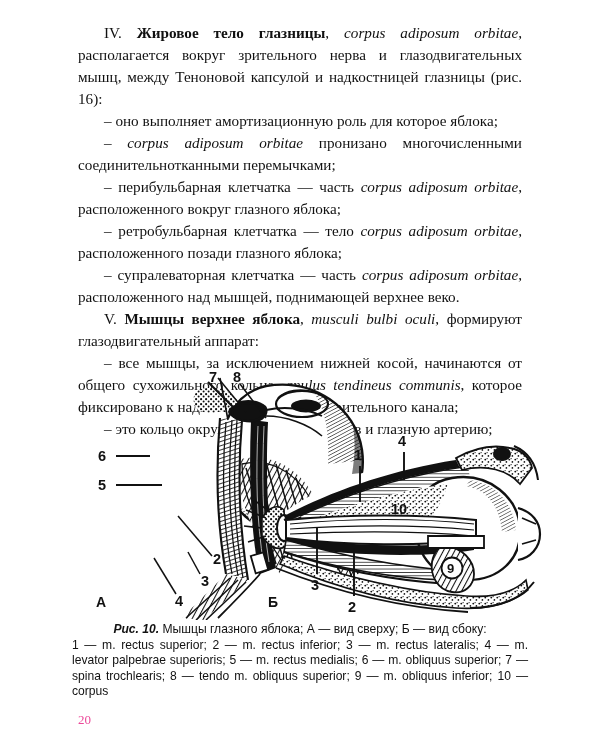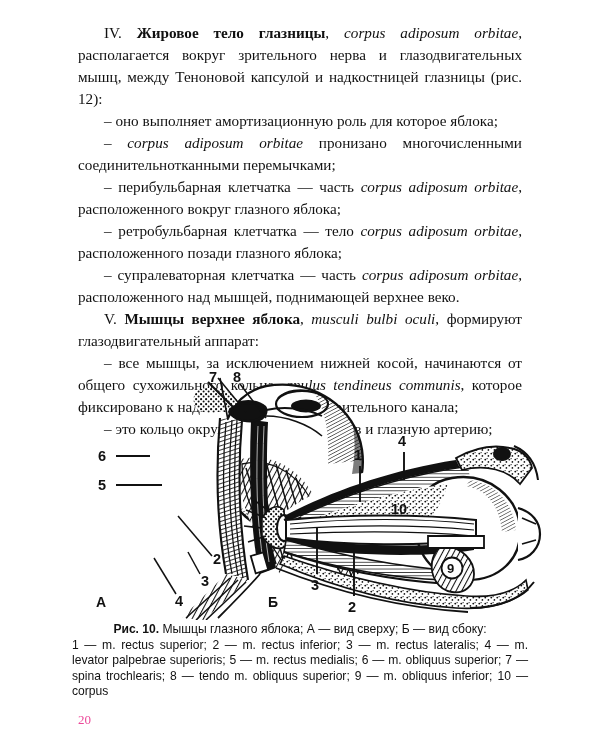--- a/index.html
+++ b/index.html
@@ -71,21 +71,21 @@
     line-height: 15.6px;
     color: #111;
     text-align: justify;
     text-justify: inter-word;
   }
   .caption .cap-head {
     display: block;
     text-align: center;
     margin-bottom: 0px;
   }
-  .caption .cap-head .ttl { font-weight: bold; }
+  .caption .cap-head .ttl { font-weight: bold; font-style: italic; }
   .caption .cap-list { display: block; }
   .caption .cap-tail {
     display: block;
     text-align: center;
   }
 
   
   .page-number {
     position: absolute;
     left: 78px;
@@ -95,21 +95,21 @@
     color: #ec4899;
   }
 </style>
 </head>
 <body>
 
 <div class="page">
 
   <div class="text-column">
     <div id="body-paragraphs">
-        <p class="body-par"><span>IV. </span><span class="b">Жировое тело глазницы</span><span>, </span><span class="i">corpus adiposum orbitae</span><span>, располагается вокруг зрительного нерва и глазодвигательных мышц, между Теноновой капсулой и надкостницей глазницы (рис. 12):</span></p>
+        <p class="body-par"><span>IV. </span><span class="b">Жировое тело глазницы</span><span>, </span><span class="i">corpus adiposum orbitae</span><span>, располагается вокруг зрительного нерва и глазодвигательных мышц, между Теноновой капсулой и надкостницей глазницы (рис. 16):</span></p>
         <p class="body-par"><span>– оно выполняет амортизационную роль для которое яблока;</span></p>
         <p class="body-par"><span>– </span><span class="i">corpus adiposum orbitae</span><span> пронизано многочисленными соединительнотканными перемычками;</span></p>
         <p class="body-par"><span>– перибульбарная клетчатка — часть </span><span class="i">corpus adiposum orbitae</span><span>, расположенного вокруг глазного яблока;</span></p>
         <p class="body-par"><span>– ретробульбарная клетчатка — тело </span><span class="i">corpus adiposum orbitae</span><span>, расположенного позади глазного яблока;</span></p>
         <p class="body-par"><span>– супралеваторная клетчатка — часть </span><span class="i">corpus adiposum orbitae</span><span>, расположенного над мышцей, поднимающей верхнее веко.</span></p>
         <p class="body-par"><span>V. </span><span class="b">Мышцы верхнее яблока</span><span>, </span><span class="i">musculi bulbi oculi</span><span>, формируют глазодвигательный аппарат:</span></p>
         <p class="body-par"><span>– все мышцы, за исключением нижней косой, начинаются от общего сухожильного кольца, </span><span class="i">anulus tendineus communis</span><span>, которое фиксировано к надкостнице в области зрительного канала;</span></p>
         <p class="body-par"><span>– это кольцо окружает зрительный нерв и глазную артерию;</span></p>
       </div>
   </div>

